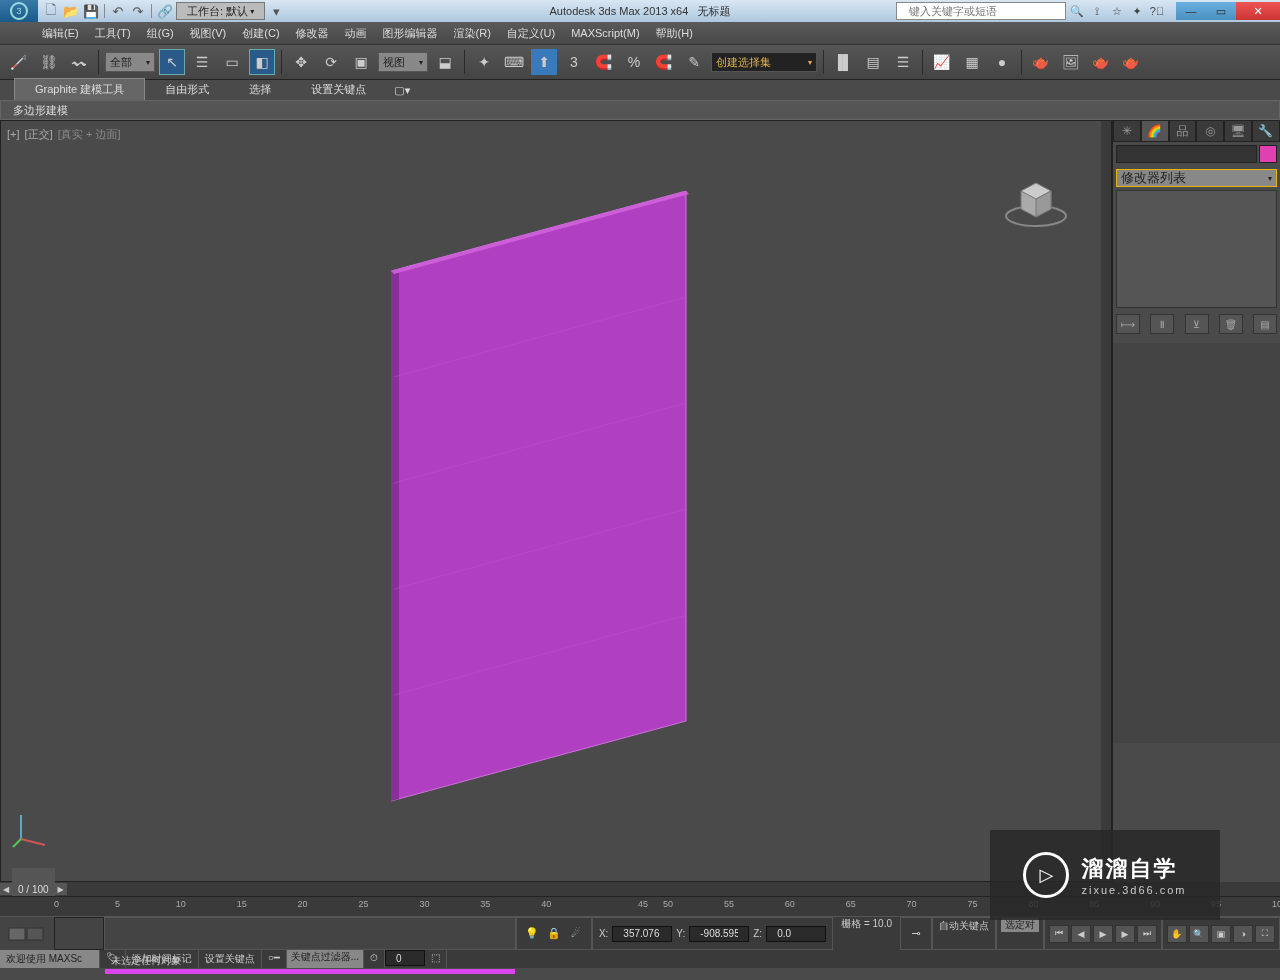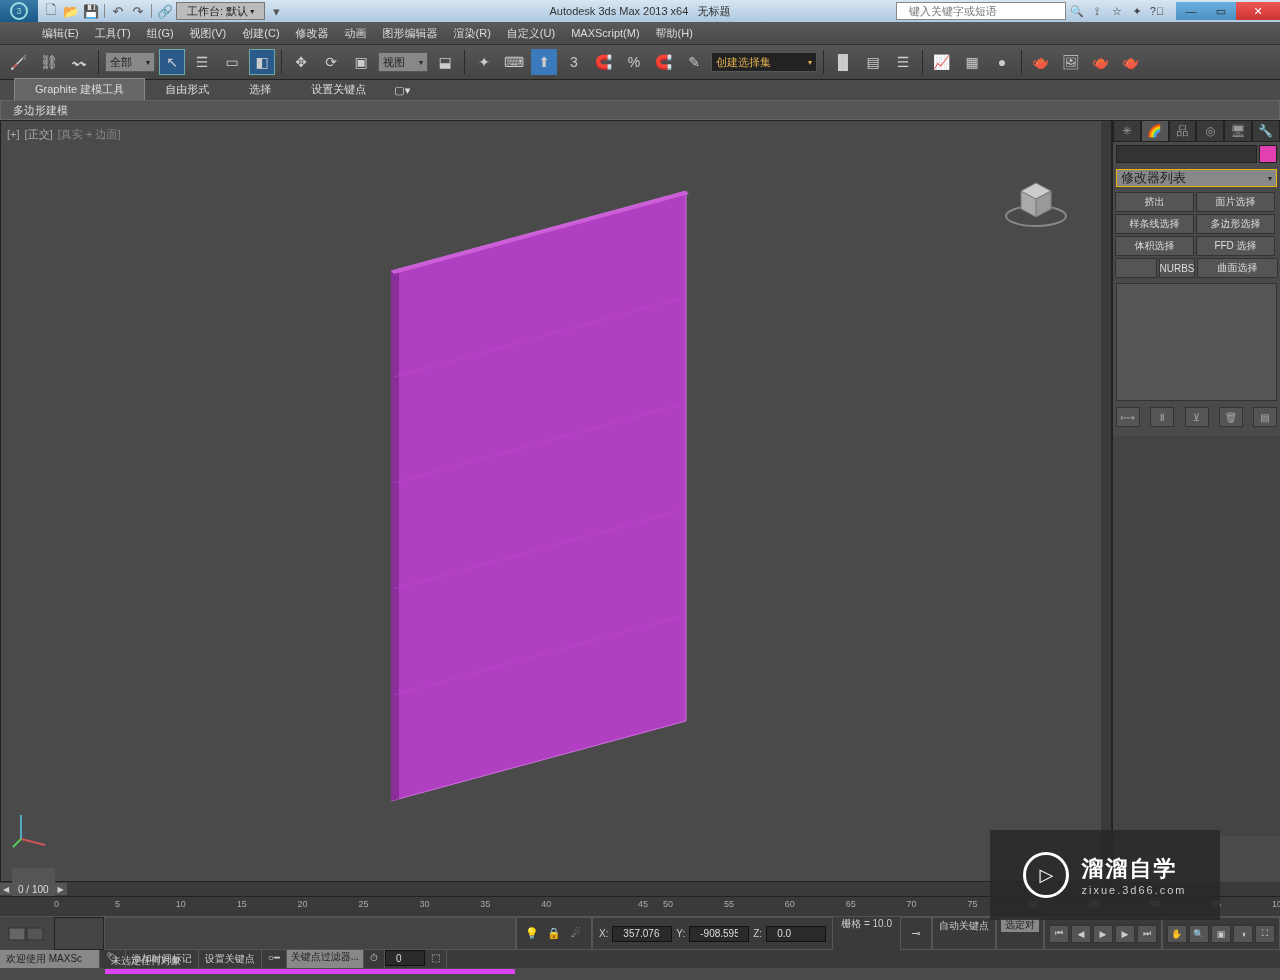--- a/index.html
+++ b/index.html
@@ -261,31 +261,20 @@
       <div class="cmd-tab">品</div>
       <div class="cmd-tab">◎</div>
       <div class="cmd-tab">🖥</div>
       <div class="cmd-tab">🔧</div>
     </div>
     <div class="name-row">
       <div class="name-field"></div>
       <div class="color-swatch"></div>
     </div>
     <div class="mod-dd dd-arrow">修改器列表</div>
-    <div class="mod-buttons">
-      <div class="mod-btn">挤出</div>
-      <div class="mod-btn">面片选择</div>
-      <div class="mod-btn">样条线选择</div>
-      <div class="mod-btn">多边形选择</div>
-      <div class="mod-btn">体积选择</div>
-      <div class="mod-btn">FFD 选择</div>
-      <div class="mod-btn half"></div>
-      <div class="mod-btn" style="width:36px;">NURBS</div>
-      <div class="mod-btn auto">曲面选择</div>
-    </div>
     <div class="mod-stack"></div>
     <div class="stack-tools">
       <div class="stool">⟼</div>
       <div class="stool">Ⅱ</div>
       <div class="stool">⊻</div>
       <div class="stool">🗑</div>
       <div class="stool">▤</div>
     </div>
     <div class="cmd-params"></div>
   </div>

